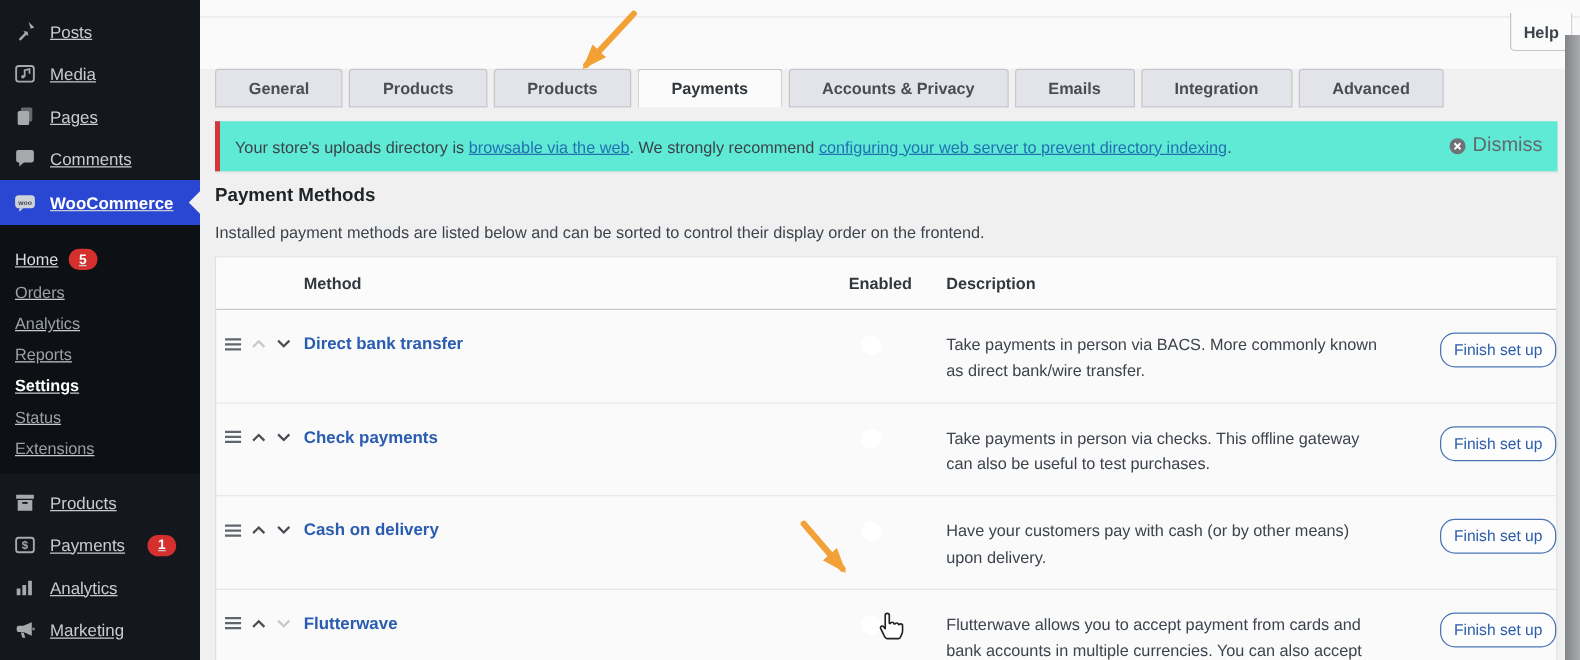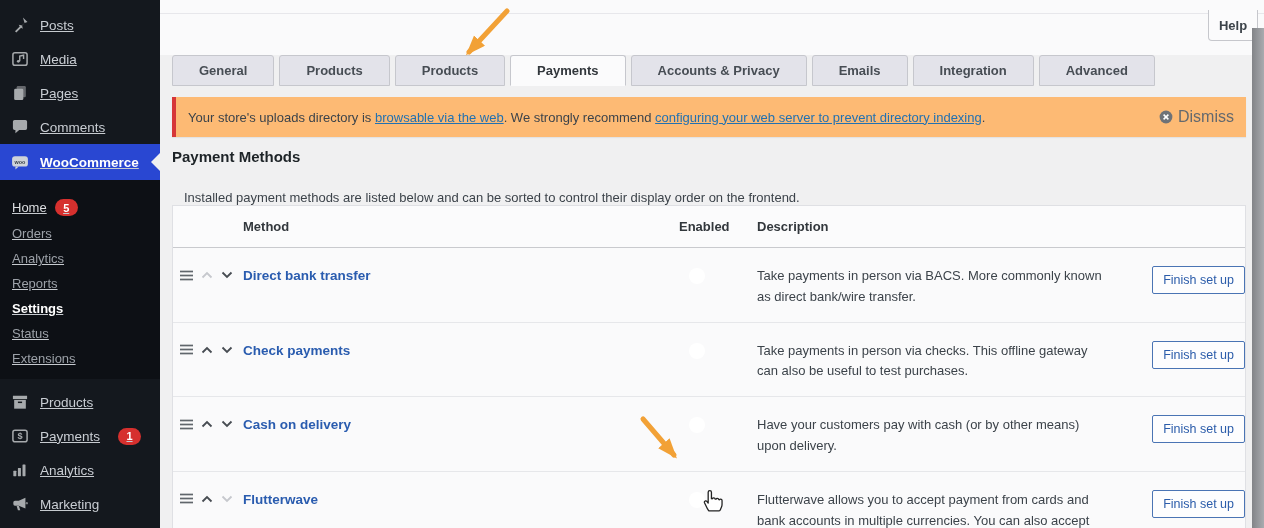--- a/index.html
+++ b/index.html
@@ -28,45 +28,45 @@
   .topline{position:absolute;top:13px;left:0;right:0;height:1px;background:#e7e7eb;}
   .help-tab{position:absolute;top:10px;right:6px;width:48px;height:30px;background:#fbfbfc;border:1px solid #c6c7cc;
             border-top:none;border-radius:0 0 4px 4px;display:flex;align-items:center;justify-content:center;
             font-size:13px;font-weight:600;color:#3c434a;cursor:pointer;}
 
   .tabs{position:absolute;top:55px;left:12px;display:flex;gap:5px;}
   .tab{padding:7px 26px;background:#e3e3ea;border:1px solid #c6c7cd;border-radius:3px 3px 0 0;
        font-size:13px;font-weight:700;color:#474d54;text-decoration:none;cursor:pointer;white-space:nowrap;}
   .tab.active{background:#fbfbfc;border-bottom-color:#fbfbfc;color:#32373c;}
 
-  .notice{position:absolute;top:97px;left:12px;right:18px;height:40px;background:#fdba74;border-left:4px solid #d63638;
+  .notice{position:absolute;top:97px;left:12px;right:18px;height:40px;background:#5eead4;border-left:4px solid #d63638;
           display:flex;align-items:center;padding:0 12px;font-size:13px;color:#3c434a;box-shadow:0 1px 1px rgba(0,0,0,.05);}
   .notice a{color:#2271b1;cursor:pointer;}
   .dismiss{margin-left:auto;display:flex;align-items:center;gap:5px;font-size:16px;color:#64696e;cursor:pointer;white-space:nowrap;}
 
   .section-title{position:absolute;top:148px;left:12px;font-size:15px;font-weight:700;color:#1d2327;margin:0;}
-  .section-desc{position:absolute;top:178px;left:12px;font-size:13px;color:#3c434a;margin:12px;}
+  .section-desc{position:absolute;top:178px;left:12px;font-size:13px;color:#3c434a;margin:0;}
 
   
   .ptable{position:absolute;top:205px;left:12px;right:18px;background:#fafafb;border:1px solid #dfe0e4;}
   .thead,.trow{display:grid;grid-template-columns:70px 436px 78px 1fr 110px;box-sizing:border-box;}
   .thead{height:42px;align-items:center;background:#fbfbfc;border-bottom:1px solid #c9cace;
          font-size:13px;font-weight:700;color:#32373c;}
   .trow{border-bottom:1px solid #e6e7ea;padding:18px 0 14px 0;min-height:74px;}
   .sort{display:flex;gap:8px;align-items:center;padding-left:7px;height:18px;}
   .drag{cursor:grab;display:flex;}
   .chev{cursor:pointer;display:flex;color:#474c52;}
   .chev.dis{color:#c6c8cd;cursor:default;}
   .method-link{font-size:13.5px;font-weight:700;color:#2a5caf;text-decoration:none;cursor:pointer;}
   .toggle{width:36px;height:20px;border-radius:10px;background:#8f91ab;position:relative;cursor:pointer;margin-left:8px;}
   .toggle.light{background:#cdcdda;}
   .knob{position:absolute;left:2px;top:2px;width:16px;height:16px;border-radius:50%;background:#fff;}
   .desc{font-size:13px;color:#3c434a;line-height:1.6;padding-right:24px;}
   .action-cell{display:flex;justify-content:flex-end;padding-right:0;}
-  .btn{display:inline-block;align-self:flex-start;padding:5px 10px;border:1px solid #4a74b4;border-radius:2px;
+  .btn{display:inline-block;align-self:flex-start;padding:5px 10px;border:1px solid #4a74b4;border-radius:12px;
        color:#2b5caa;font-size:12.5px;background:#fdfdfe;cursor:pointer;white-space:nowrap;height:16px;line-height:16px;}
 
   
   .annot{position:absolute;left:0;top:0;z-index:40;pointer-events:none;}
   .cursor{position:absolute;left:698px;top:486px;z-index:45;pointer-events:none;}
   .scrollbar{position:absolute;right:0;top:28px;bottom:0;width:12px;z-index:60;
              background:linear-gradient(90deg,#828488,#a9abaf);cursor:pointer;}
 </style>
 </head>
 <body>

